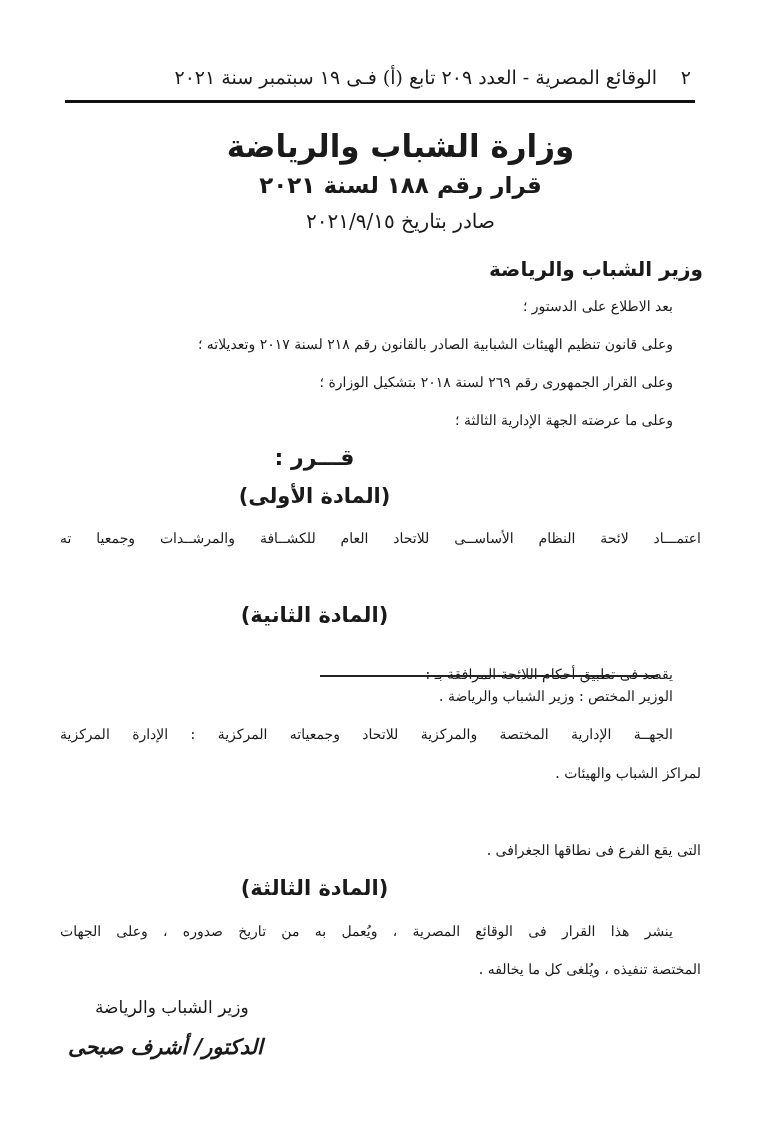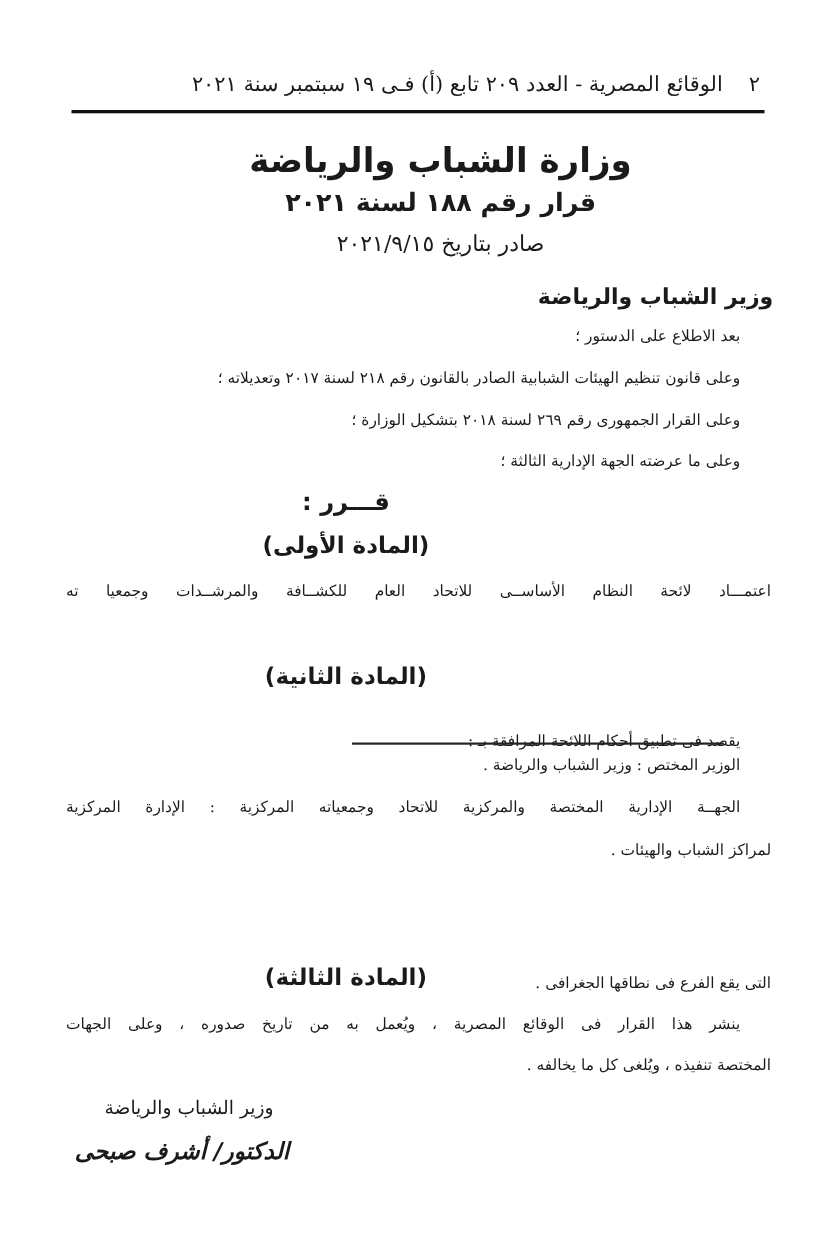--- a/index.html
+++ b/index.html
@@ -173,21 +173,21 @@
 
   <div class="section-heading" style="top:484px;">(المادة الأولى)</div>
   <div class="text-line full-just" style="top:525px;font-family:Liberation Serif, serif;">اعتمـــاد لائحة النظام الأساســى للاتحاد العام للكشــافة والمرشــدات وجمعيا ته</div>
 
   <div class="section-heading" style="top:603px;">(المادة الثانية)</div>
   <div class="text-line indent" style="top:644px;margin-top:16px;">يقصد فى تطبيق أحكام اللائحة المرافقة بـ :</div>
   <div class="underline-rule"></div>
   <div class="text-line indent" style="top:682px;">الوزير المختص : وزير الشباب والرياضة .</div>
   <div class="text-line full-just" style="top:720px; left:60px; right:88px;">الجهــة الإدارية المختصة والمركزية للاتحاد وجمعياته المركزية : الإدارة المركزية</div>
   <div class="text-line" style="top:759px;">لمراكز الشباب والهيئات .</div>
-  <div class="text-line" style="top:880px;">التى يقع الفرع فى نطاقها الجغرافى .</div>
+  <div class="text-line" style="top:836px;">التى يقع الفرع فى نطاقها الجغرافى .</div>
 
   <div class="section-heading" style="top:876px;">(المادة الثالثة)</div>
   <div class="text-line full-just" style="top:917px; left:60px; right:88px;">ينشر هذا القرار فى الوقائع المصرية ، ويُعمل به من تاريخ صدوره ، وعلى الجهات</div>
   <div class="text-line" style="top:955px;">المختصة تنفيذه ، ويُلغى كل ما يخالفه .</div>
 
   <div class="signature-title">وزير الشباب والرياضة</div>
   <div class="signature-name">الدكتور/ أشرف صبحى</div>
 
 </div>
 

